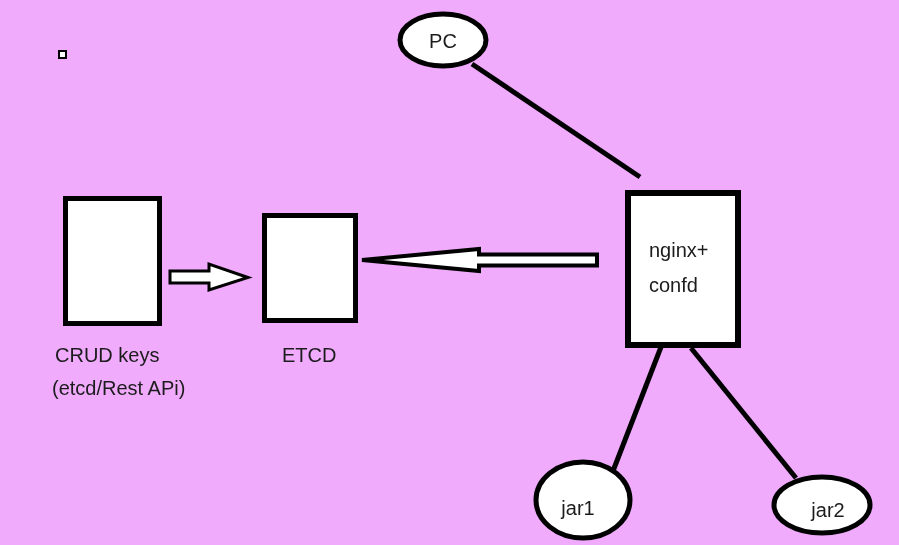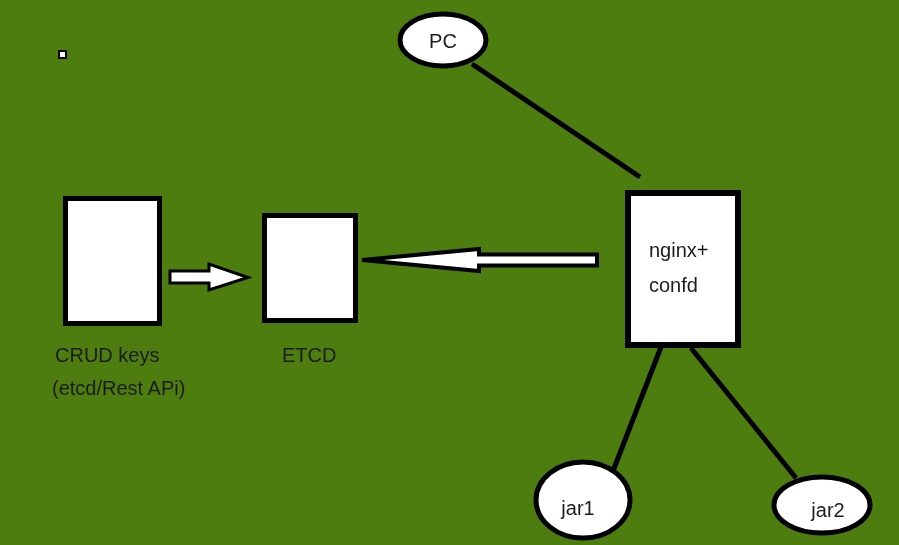--- a/index.html
+++ b/index.html
@@ -4,21 +4,21 @@
 <style>
   html, body {
     margin: 0;
     padding: 0;
     background: #ffffff;
   }
   .canvas {
     position: relative;
     width: 899px;
     height: 545px;
-    background: #4d7c0f;
+    background: #f0abfc;
     overflow: hidden;
     font-family: "Liberation Sans", sans-serif;
   }
   svg { display: block; }
   .shape {
     fill: #ffffff;
     stroke: #000000;
   }
   .wire {
     stroke: #000000;

